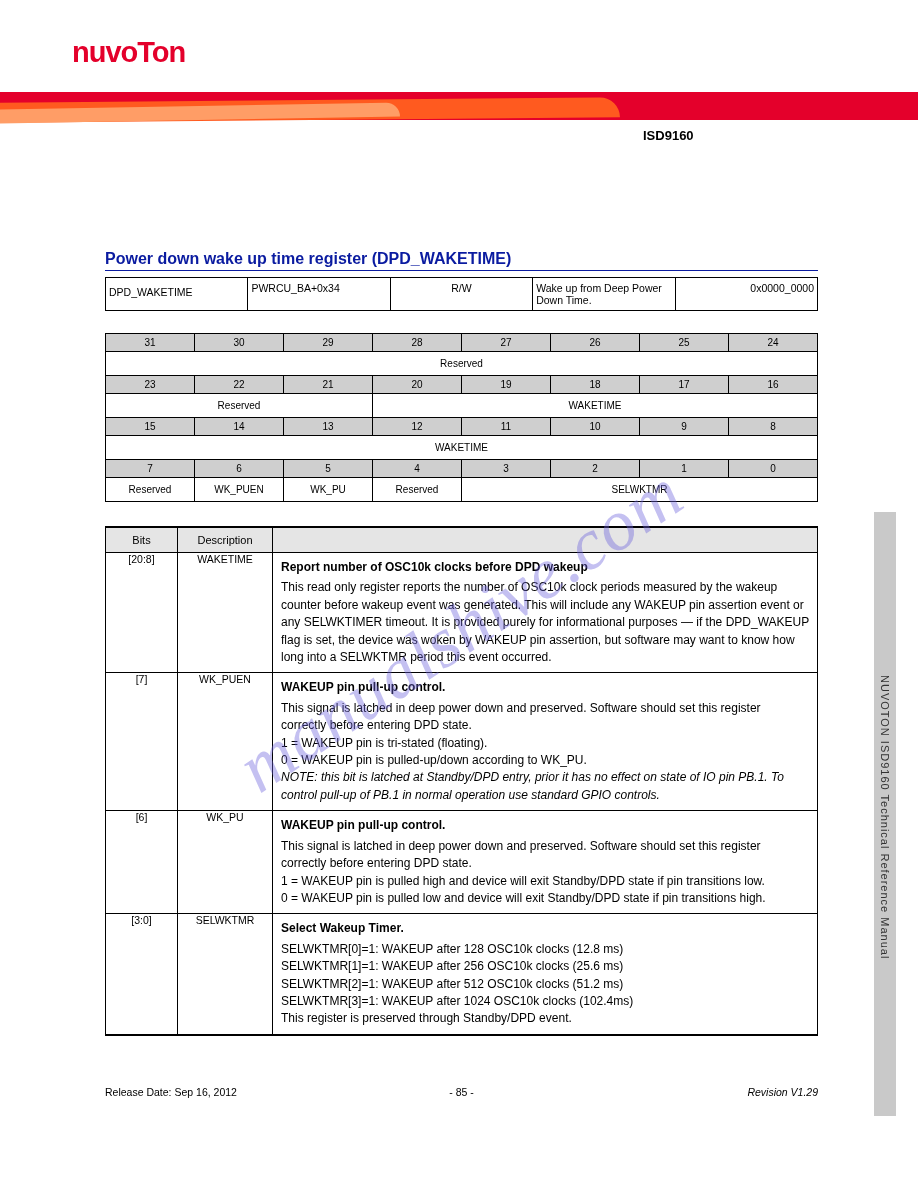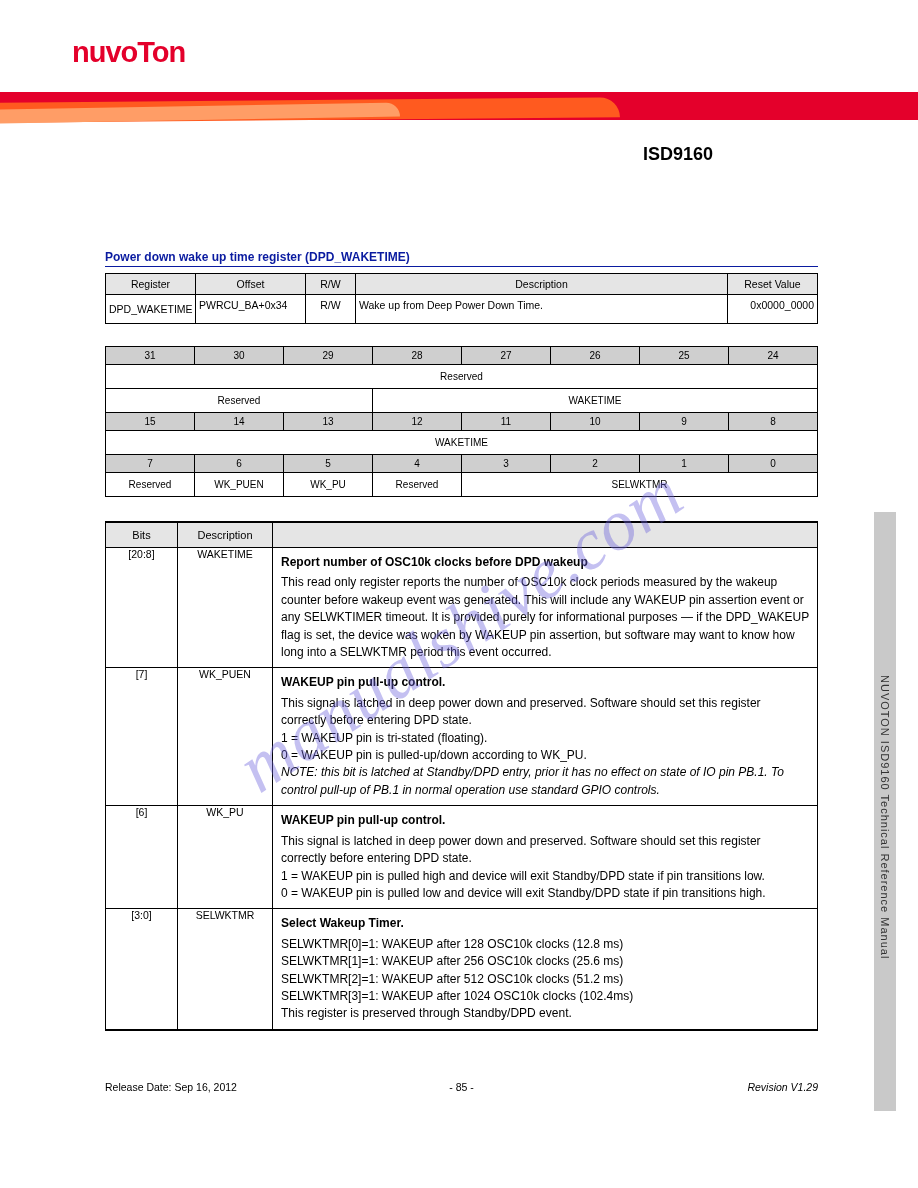--- a/index.html
+++ b/index.html
@@ -40,28 +40,28 @@
     transform: skewY(-0.5deg);
   }
   .band3 {
     position: absolute;
     top: 106px; left: 0; width: 400px;
     height: 14px;
     background: #ff9d66;
     border-top-right-radius: 16px;
     transform: skewY(-1deg);
   }
-  .doctop { position: absolute; top: 128px; left: 643px; font-size: 18px; font-weight: 600; margin-top: 16px; }
+  .doctop { position: absolute; top: 128px; left: 643px; font-size: 13px; font-weight: 600; }
   .page-body { padding: 140px 100px 30px 105px; }
   .section-title {
     color: #0a1ba0;
     border-bottom: 1.5px solid #0a1ba0;
     padding-bottom: 2px;
     margin-bottom: 6px;
-    font-size: 12px;
+    font-size: 16px;
     font-weight: 700;
   }
   table { border-collapse: collapse; width: 100%; table-layout: fixed; }
   th, td { border: 1px solid #000; font-size: 10.5px; vertical-align: top; }
   .reg-table th { background: #e5e5e5; font-weight: 400; text-align: center; padding: 4px 2px; }
   .reg-table td { padding: 4px 3px; }
   .reg-table .col-reg { width: 90px; }
   .reg-table .col-off { width: 110px; }
   .reg-table .col-rw { width: 50px; }
   .reg-table .col-desc { width: auto; }
@@ -139,27 +139,20 @@
 <div class="watermark">
   <div class="watermark-inner">manualshive.com</div>
 </div>
 
 <div class="page-body">
 
   <div class="section-title">Power down wake up time register (DPD_WAKETIME)</div>
 
   <table class="reg-table">
     <tbody>
-        <tr>
-      <th class="col-reg">Register</th>
-      <th class="col-off">Offset</th>
-      <th class="col-rw">R/W</th>
-      <th class="col-desc">Description</th>
-      <th class="col-rst">Reset Value</th>
-    </tr>
     <tr>
       <td style="padding-top:8px;padding-bottom:8px;">DPD_WAKETIME</td>
       <td>PWRCU_BA+0x34</td>
       <td style="text-align:center;">R/W</td>
       <td>Wake up from Deep Power Down Time.</td>
       <td style="text-align:right;">0x0000_0000</td>
     </tr>
   </tbody>
     </table>
 
@@ -171,20 +164,30 @@
       <td>29</td>
       <td>28</td>
       <td>27</td>
       <td>26</td>
       <td>25</td>
       <td>24</td>
     </tr>
     <tr class="label-row">
           <td colspan="8">Reserved</td>
         </tr>
+    <tr class="head-row">
+      <td>23</td>
+      <td>22</td>
+      <td>21</td>
+      <td>20</td>
+      <td>19</td>
+      <td>18</td>
+      <td>17</td>
+      <td>16</td>
+    </tr>
     <tr class="label-row">
       <td colspan="3">Reserved</td>
       <td colspan="5">WAKETIME</td>
     </tr>
     <tr class="head-row">
       <td>15</td>
       <td>14</td>
       <td>13</td>
       <td>12</td>
       <td>11</td>

